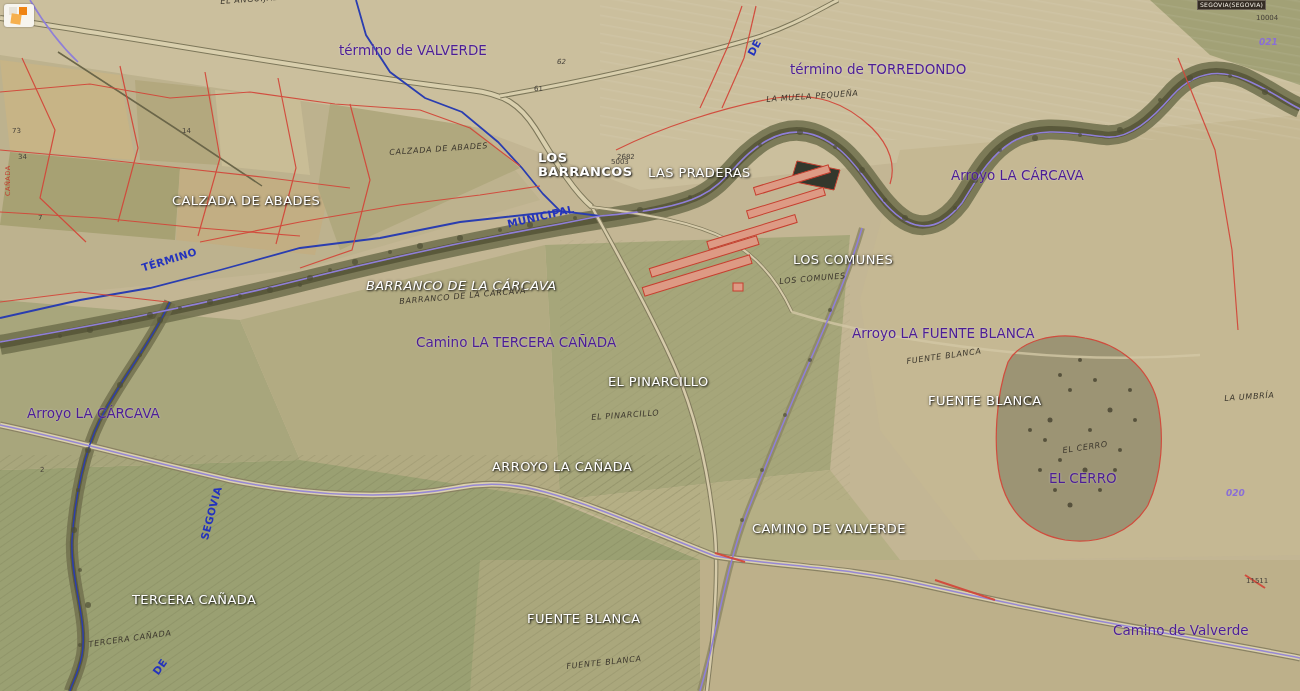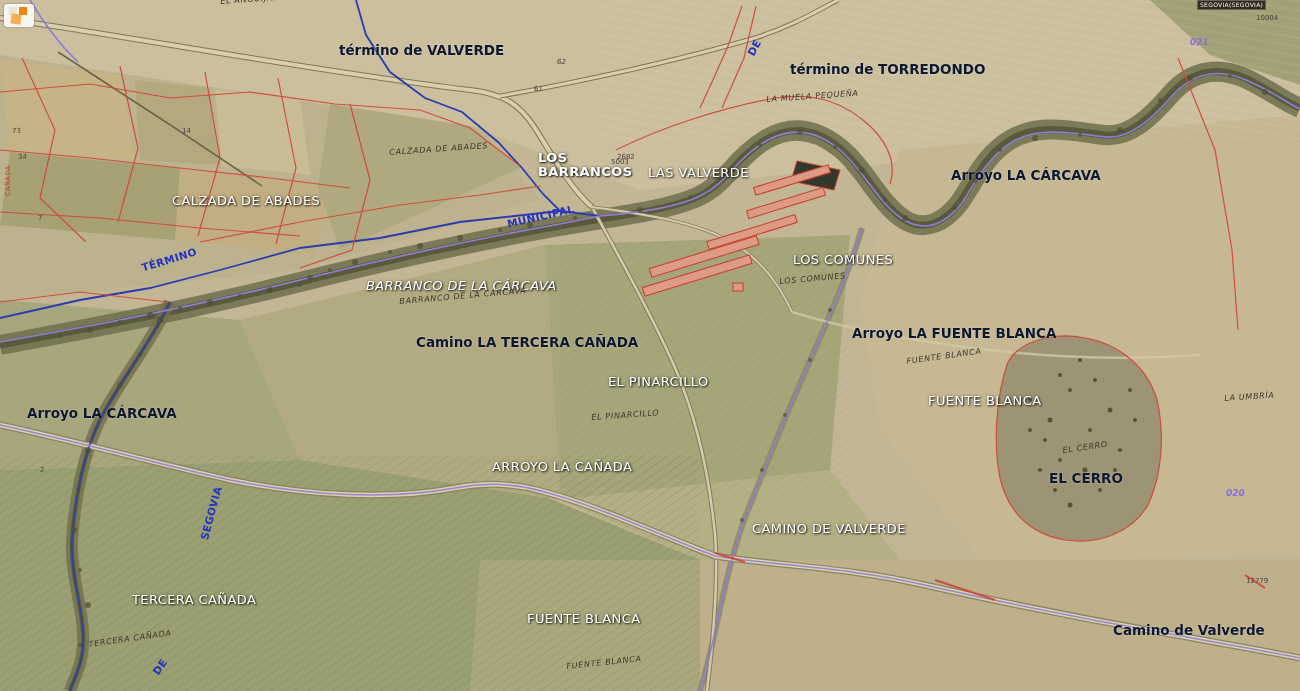--- a/index.html
+++ b/index.html
@@ -1,21 +1,21 @@
 <!DOCTYPE html>
 <html><head>
 <meta charset="utf-8">
 <style>
   html,body{margin:0;padding:0;background:#222;}
   .stage{position:relative;width:1300px;height:691px;overflow:hidden;
          background:#c3b694;font-family:"DejaVu Sans",sans-serif;cursor:default;}
   .stage svg{position:absolute;left:0;top:0;}
   #labels{position:absolute;left:0;top:0;width:100%;height:100%;}
   .lbl{position:absolute;transform-origin:0 0;pointer-events:none;white-space:pre;}
-  .blue{font-size:13.5px;color:#0f172a;text-shadow:0 0 2px rgba(235,235,255,.55);font-weight:bold;}
+  .blue{font-size:13.5px;color:#4c1d95;text-shadow:0 0 2px rgba(235,235,255,.55);}
   .white{font-size:13px;color:#ffffff;letter-spacing:.4px;
          text-shadow:1px 1px 2px rgba(0,0,0,.85),0 0 3px rgba(0,0,0,.45);}
   .blue-rot{font-size:10.5px;font-weight:bold;color:#2433bd;letter-spacing:.4px;}
   .cad{font-size:8px;font-style:italic;color:#3c372d;letter-spacing:.7px;}
   .purple{font-size:9px;font-style:italic;font-weight:bold;color:#8a6fd6;}
   .num{font-size:7px;color:#46413a;}
   .red-rot{font-size:6.5px;color:#c23a2c;letter-spacing:.5px;}
   .pre{line-height:14px;font-weight:bold;}
   .logo{position:absolute;left:4px;top:4px;width:30px;height:23px;background:#f7f5ef;
         border-radius:3px;box-shadow:0 0 2px rgba(0,0,0,.4);cursor:pointer;}
@@ -217,45 +217,45 @@
       <div class="lbl blue" style="left: 1049px; top: 470px;">EL CERRO</div>
       <div class="lbl blue" style="left: 1113px; top: 622px;">Camino de Valverde</div>
       <div class="lbl blue-rot" style="left: 140px; top: 262px; transform: rotate(-17deg);">TÉRMINO</div>
       <div class="lbl blue-rot" style="left: 506px; top: 218px; transform: rotate(-13deg);">MUNICIPAL</div>
       <div class="lbl blue-rot" style="left: 198px; top: 538px; transform: rotate(-75deg);">SEGOVIA</div>
       <div class="lbl blue-rot" style="left: 745px; top: 52px; transform: rotate(-62deg);">DE</div>
       <div class="lbl blue-rot" style="left: 150px; top: 670px; transform: rotate(-55deg);">DE</div>
       <div class="lbl white" style="left: 172px; top: 193px;">CALZADA DE ABADES</div>
       <div class="lbl white pre" style="left: 538px; top: 151px;">LOS
 BARRANCOS</div>
-      <div class="lbl white" style="left: 648px; top: 165px;">LAS VALVERDE</div>
+      <div class="lbl white" style="left: 648px; top: 165px;">LAS PRADERAS</div>
       <div class="lbl white" style="left: 793px; top: 252px;">LOS COMUNES</div>
       <div class="lbl white" style="left: 366px; top: 278px; font-style: italic;">BARRANCO DE LA CÁRCAVA</div>
       <div class="lbl white" style="left: 608px; top: 374px;">EL PINARCILLO</div>
       <div class="lbl white" style="left: 928px; top: 393px;">FUENTE BLANCA</div>
       <div class="lbl white" style="left: 492px; top: 459px;">ARROYO LA CAÑADA</div>
       <div class="lbl white" style="left: 752px; top: 521px;">CAMINO DE VALVERDE</div>
       <div class="lbl white" style="left: 132px; top: 592px;">TERCERA CAÑADA</div>
       <div class="lbl white" style="left: 527px; top: 611px;">FUENTE BLANCA</div>
       <div class="lbl cad" style="left: 220px; top: -3px; transform: rotate(-4deg);">EL ANGUIJAL</div>
       <div class="lbl cad" style="left: 389px; top: 148px; transform: rotate(-4deg);">CALZADA DE ABADES</div>
       <div class="lbl cad" style="left: 766px; top: 95px; transform: rotate(-4deg);">LA MUELA PEQUEÑA</div>
       <div class="lbl cad" style="left: 399px; top: 297px; transform: rotate(-5deg);">BARRANCO DE LA CARCAVA</div>
       <div class="lbl cad" style="left: 779px; top: 277px; transform: rotate(-5deg);">LOS COMUNES</div>
       <div class="lbl cad" style="left: 906px; top: 357px; transform: rotate(-8deg);">FUENTE BLANCA</div>
       <div class="lbl cad" style="left: 591px; top: 413px; transform: rotate(-4deg);">EL PINARCILLO</div>
       <div class="lbl cad" style="left: 1062px; top: 446px; transform: rotate(-8deg);">EL CERRO</div>
       <div class="lbl cad" style="left: 1224px; top: 394px; transform: rotate(-4deg);">LA UMBRÍA</div>
       <div class="lbl cad" style="left: 88px; top: 640px; transform: rotate(-8deg);">TERCERA CAÑADA</div>
       <div class="lbl cad" style="left: 566px; top: 662px; transform: rotate(-6deg);">FUENTE BLANCA</div>
       <div class="lbl red-rot" style="left: 4px; top: 196px; transform: rotate(-90deg);">CAÑADA</div>
-      <div class="lbl purple" style="left: 1190px; top: 37px;">021</div>
+      <div class="lbl purple" style="left: 1259px; top: 37px;">021</div>
       <div class="lbl purple" style="left: 1226px; top: 488px;">020</div>
       <div class="lbl num" style="left: 1256px; top: 14px;">10004</div>
-      <div class="lbl num" style="left: 1246px; top: 577px;">12779</div>
+      <div class="lbl num" style="left: 1246px; top: 577px;">11511</div>
       <div class="lbl num" style="left: 563px; top: 158px; margin-left: 48px;">5003</div>
       <div class="lbl num" style="left: 617px; top: 153px;">2682</div>
       <div class="lbl num" style="left: 534px; top: 85px;">61</div>
       <div class="lbl num" style="left: 557px; top: 58px; font-style: italic;">62</div>
       <div class="lbl num" style="left: 182px; top: 127px;">14</div>
       <div class="lbl num" style="left: 12px; top: 127px;">73</div>
       <div class="lbl num" style="left: 18px; top: 153px;">34</div>
       <div class="lbl num" style="left: 38px; top: 214px;">7</div>
       <div class="lbl num" style="left: 1272px; top: 293px; margin-left: 29px;">18</div>
       <div class="lbl num" style="left: 40px; top: 466px;">2</div>

